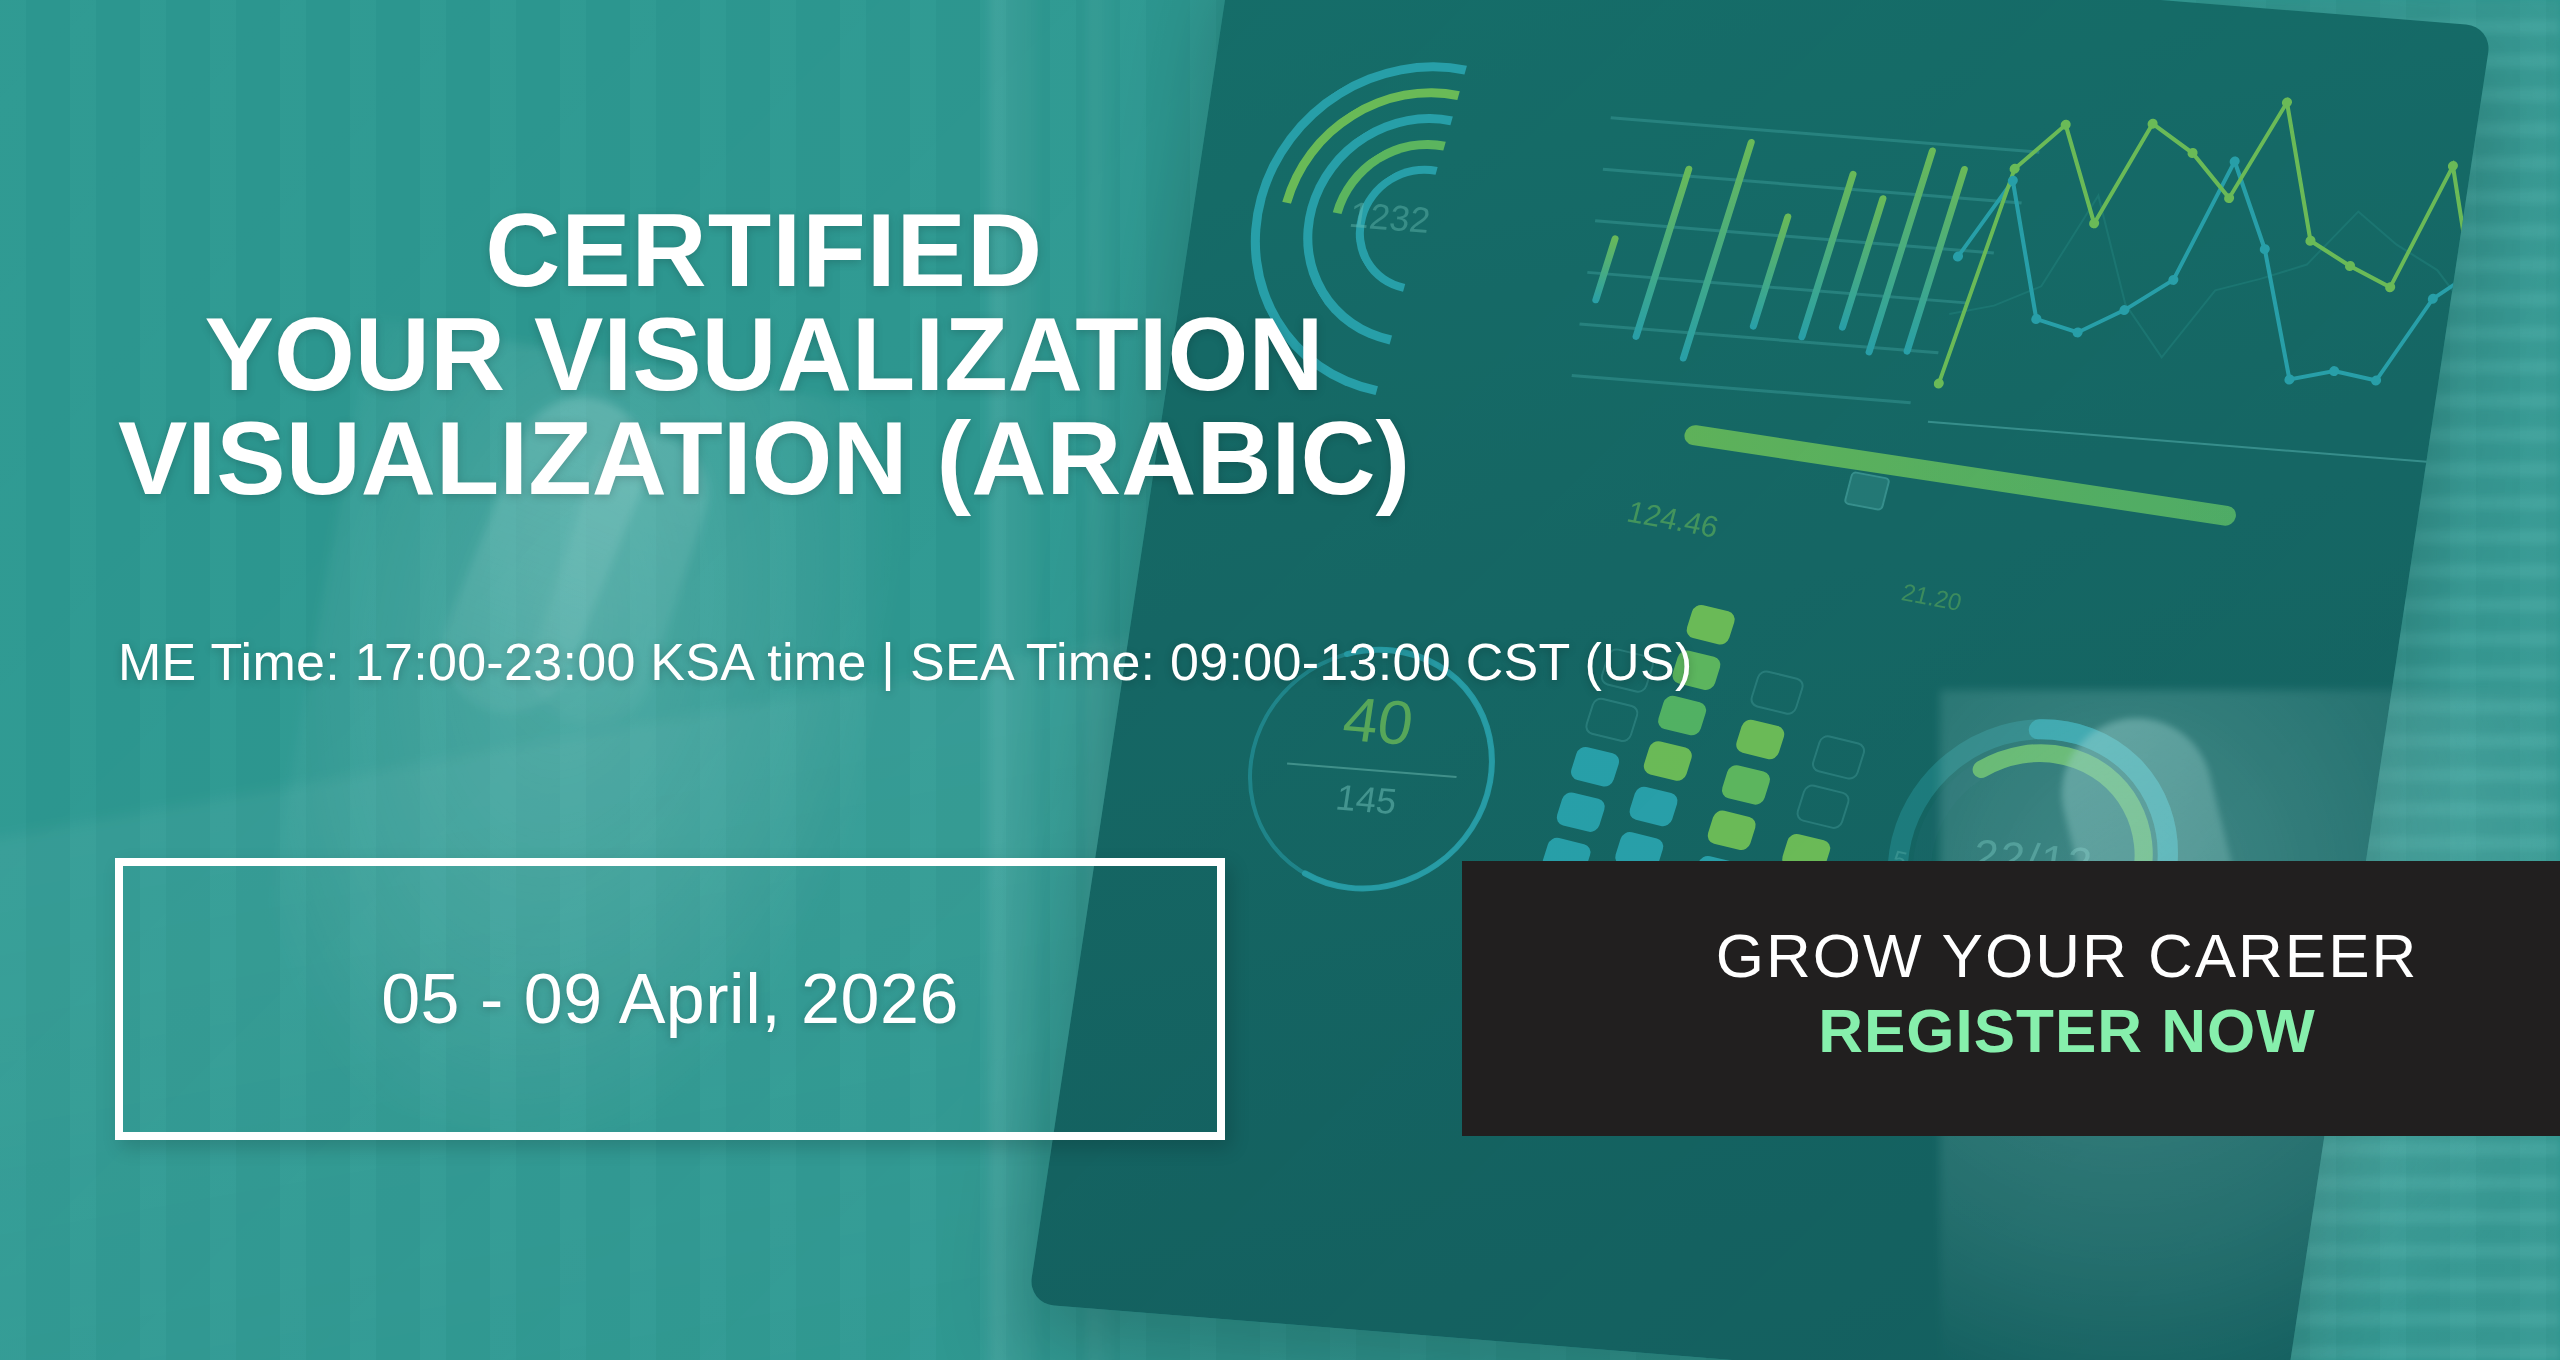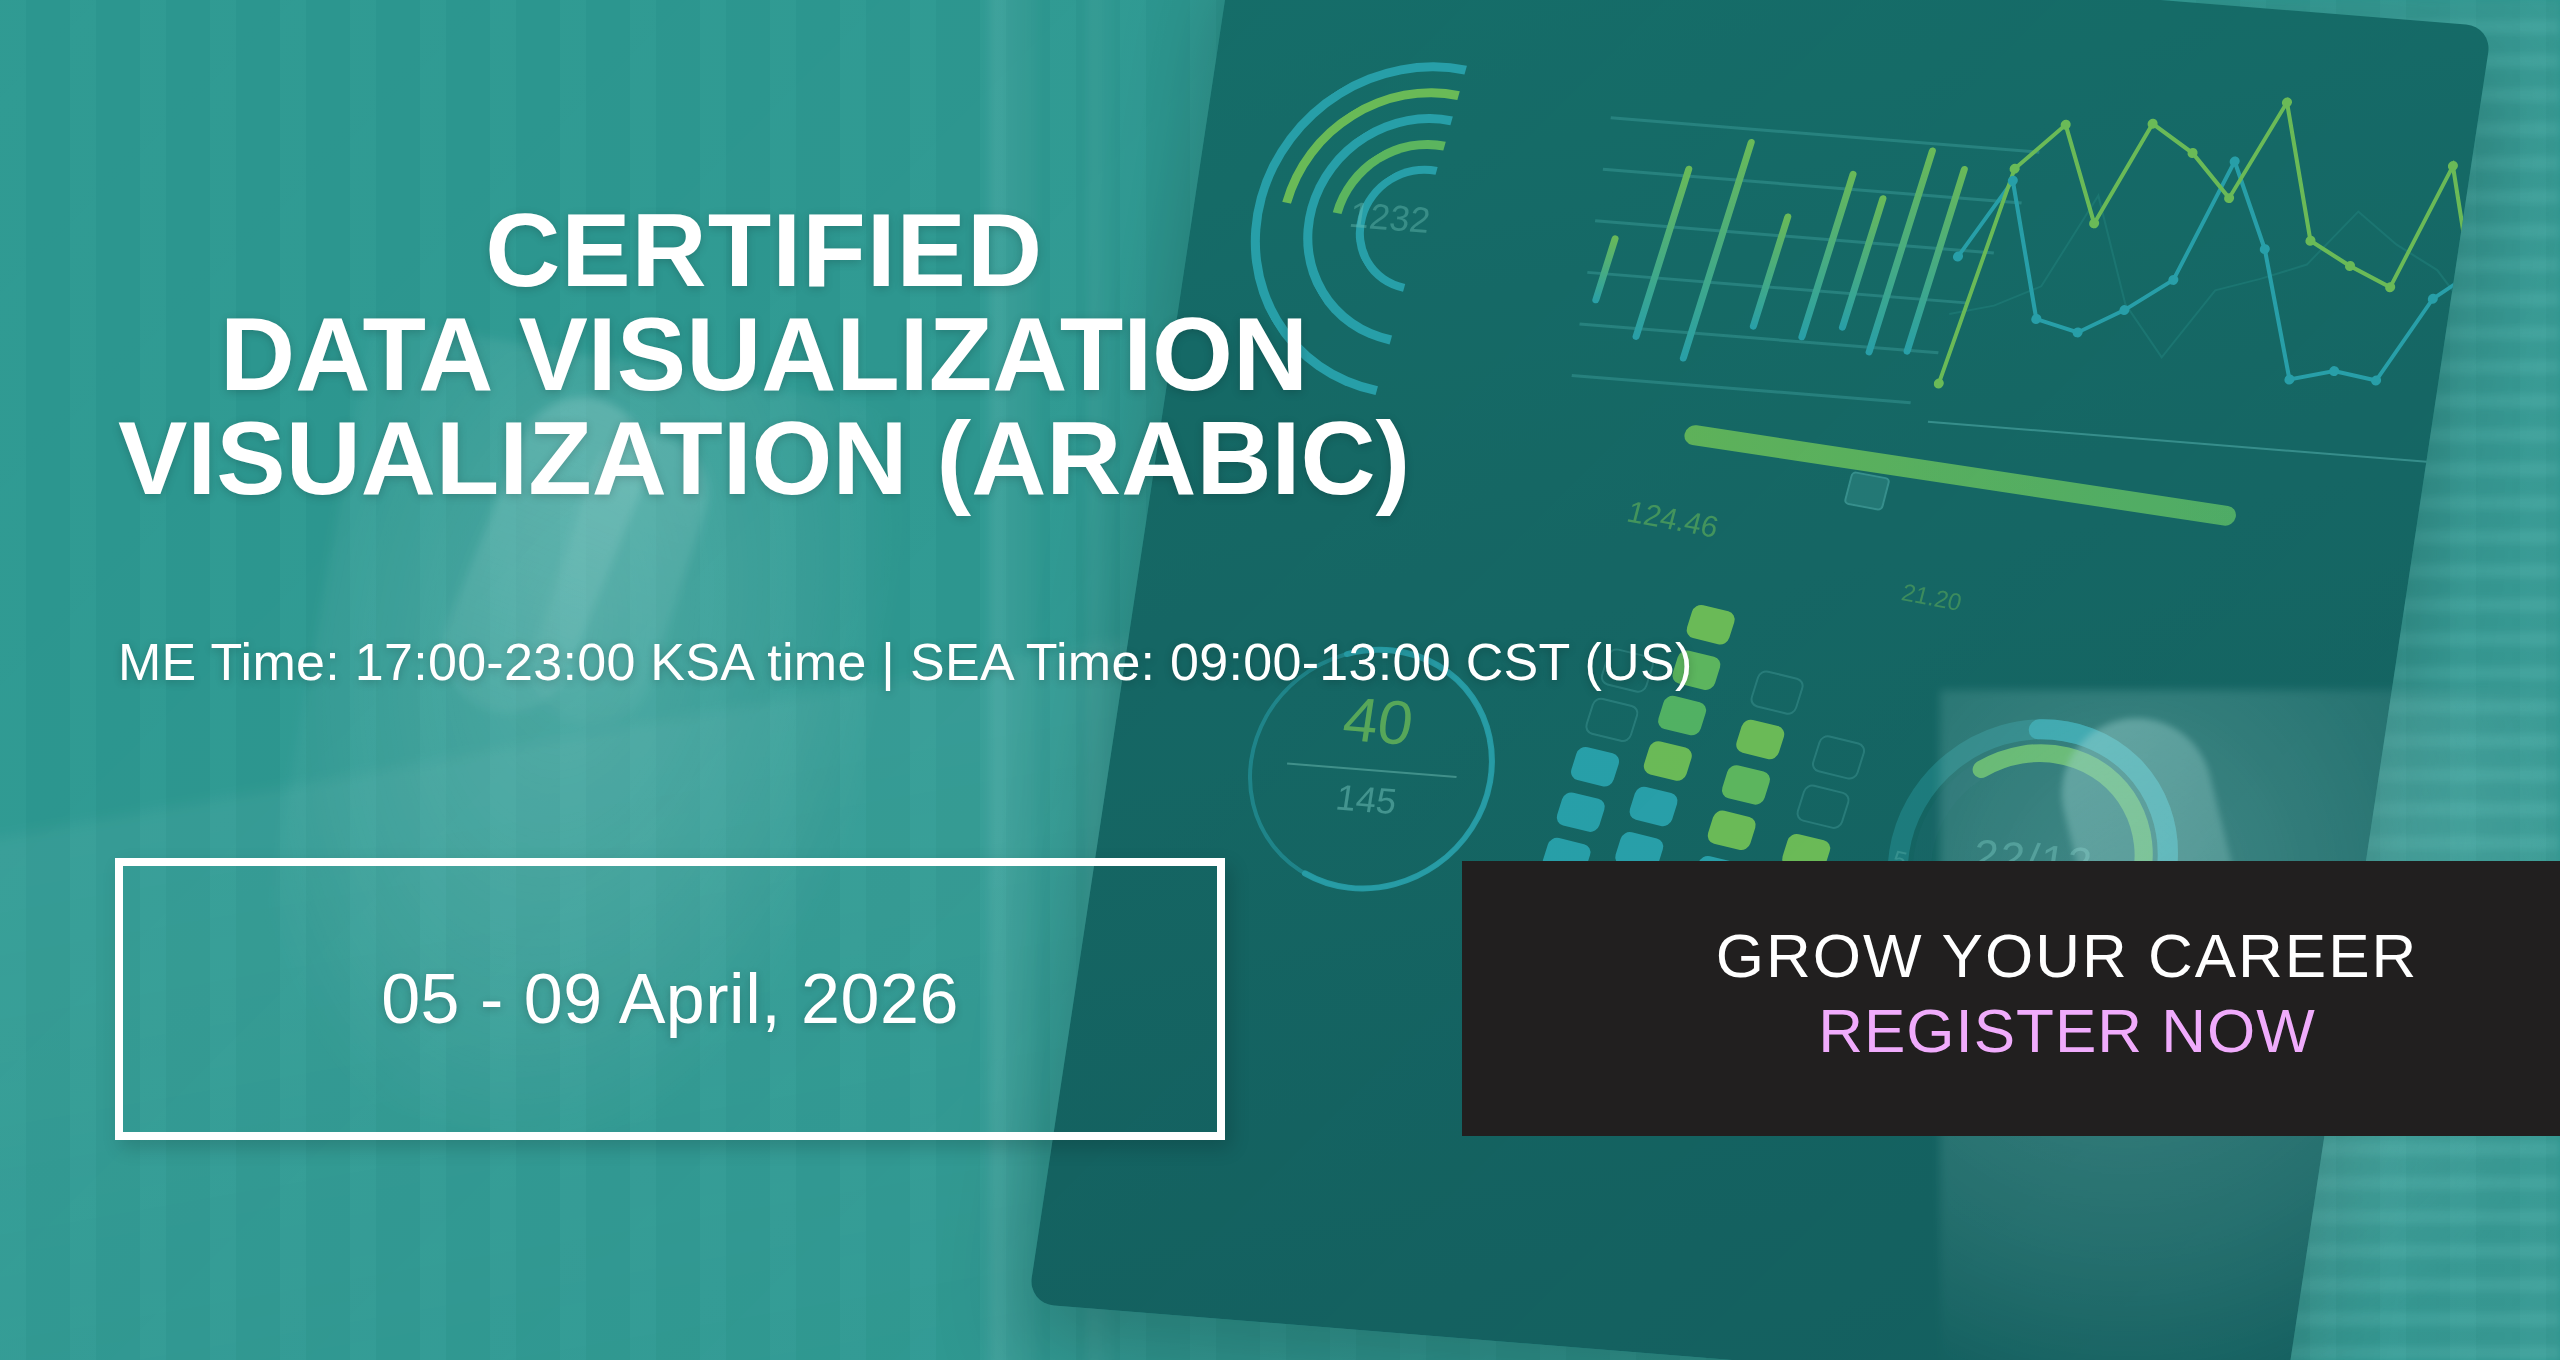--- a/index.html
+++ b/index.html
@@ -257,23 +257,23 @@
   }
   .cta-line1 {
     color: #ffffff;
     font-size: 62px;
     font-weight: 400;
     letter-spacing: 2px;
     line-height: 1.12;
     white-space: nowrap;
   }
   .cta-line2 {
-    color: #f0abfc;
+    color: #86efac;
     font-size: 62px;
-    font-weight: 400;
+    font-weight: 700;
     letter-spacing: 1px;
     line-height: 1.12;
     margin-top: 6px;
     white-space: nowrap;
   }
 </style>
 </head>
 <body>
 
 <div id="banner">
@@ -439,21 +439,21 @@
     <div class="thumb"></div>
 
     <div class="wash"></div>
     <div class="wash2"></div>
   </div>
 
   <div class="content">
 
     <div class="title">
       <span class="ln ln1">CERTIFIED</span>
-      <span class="ln ln2">DATA VISUALIZATION</span>
+      <span class="ln ln2">YOUR VISUALIZATION</span>
       <span class="ln ln3">VISUALIZATION (ARABIC)</span>
     </div>
 
     <div class="subtitle">ME Time: 17:00-23:00 KSA time | SEA Time: 09:00-13:00 CST (US)</div>
 
     <div class="date-box">
       <span class="date-text">05 - 09 April, 2026</span>
     </div>
 
     <div class="cta">

